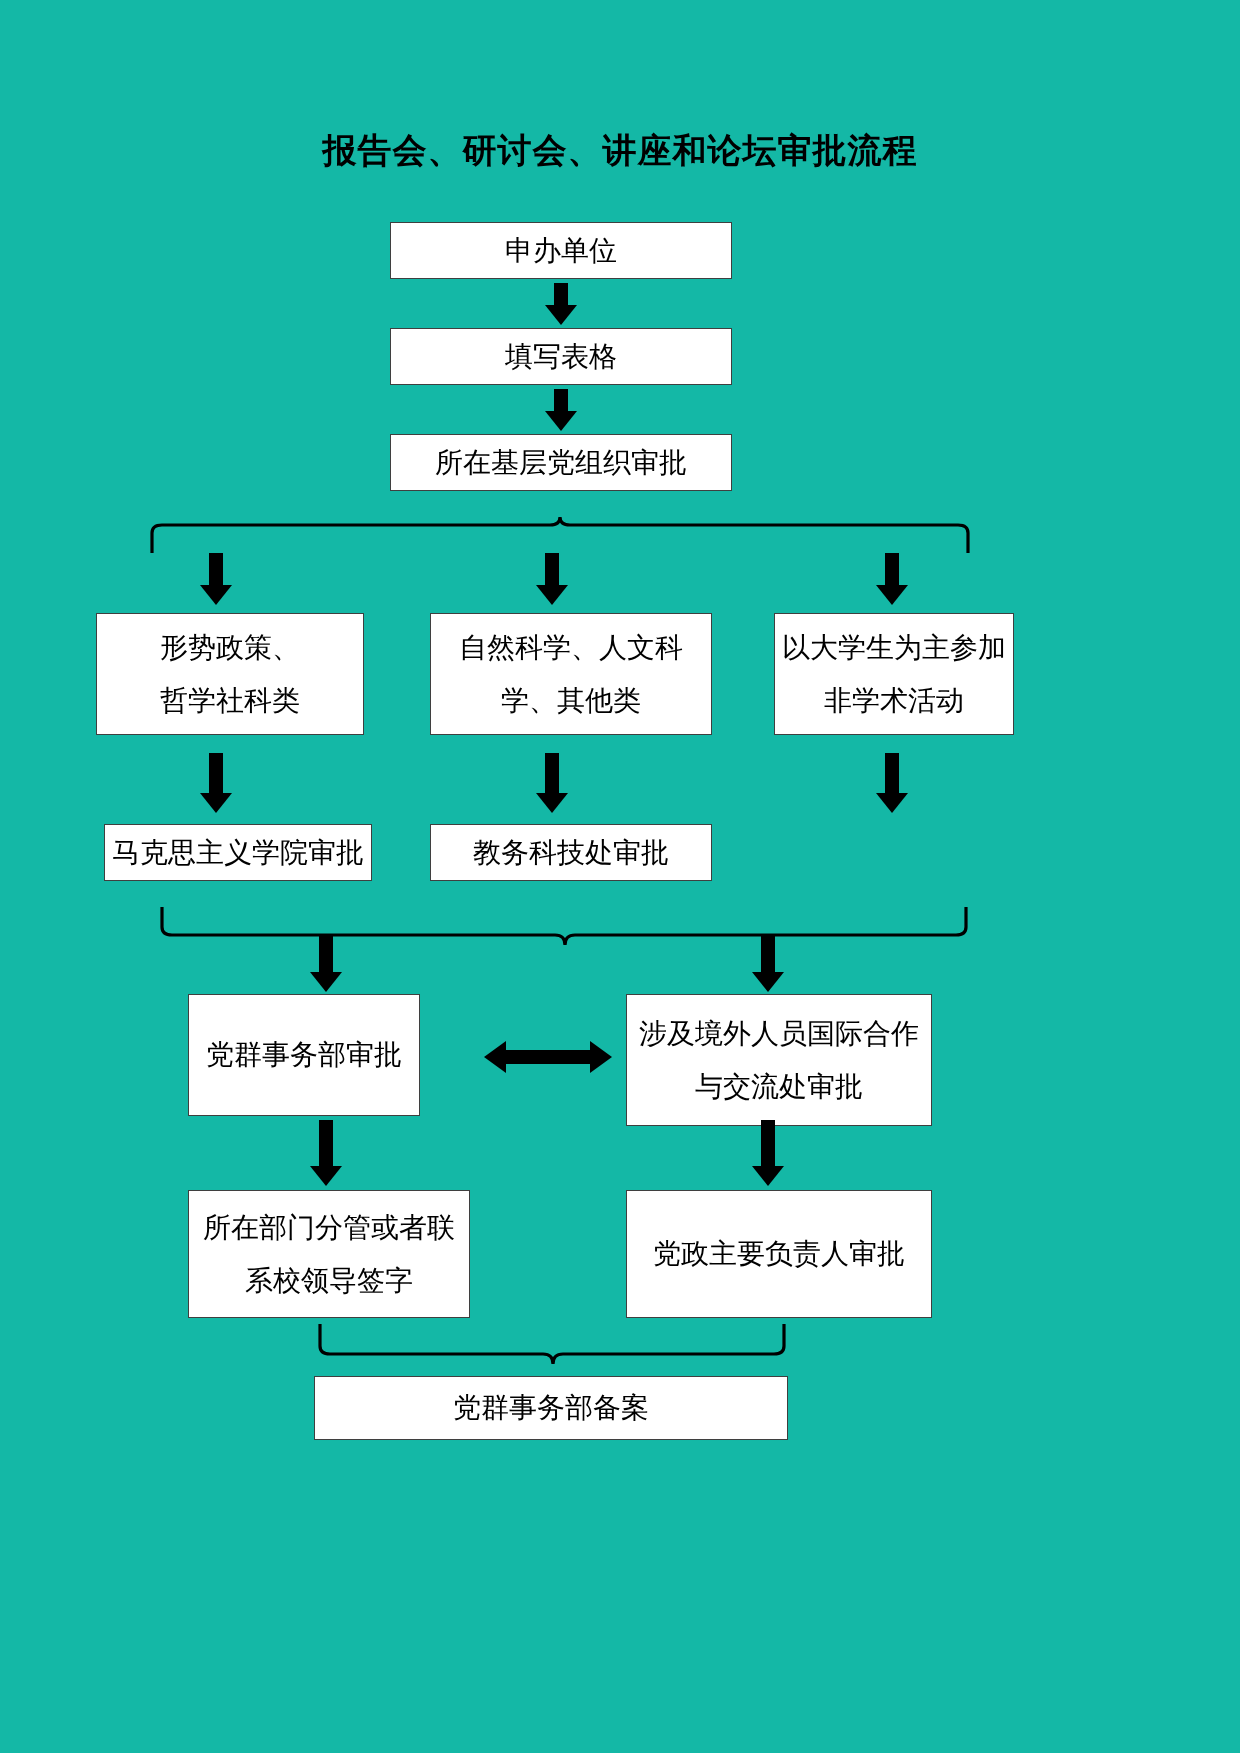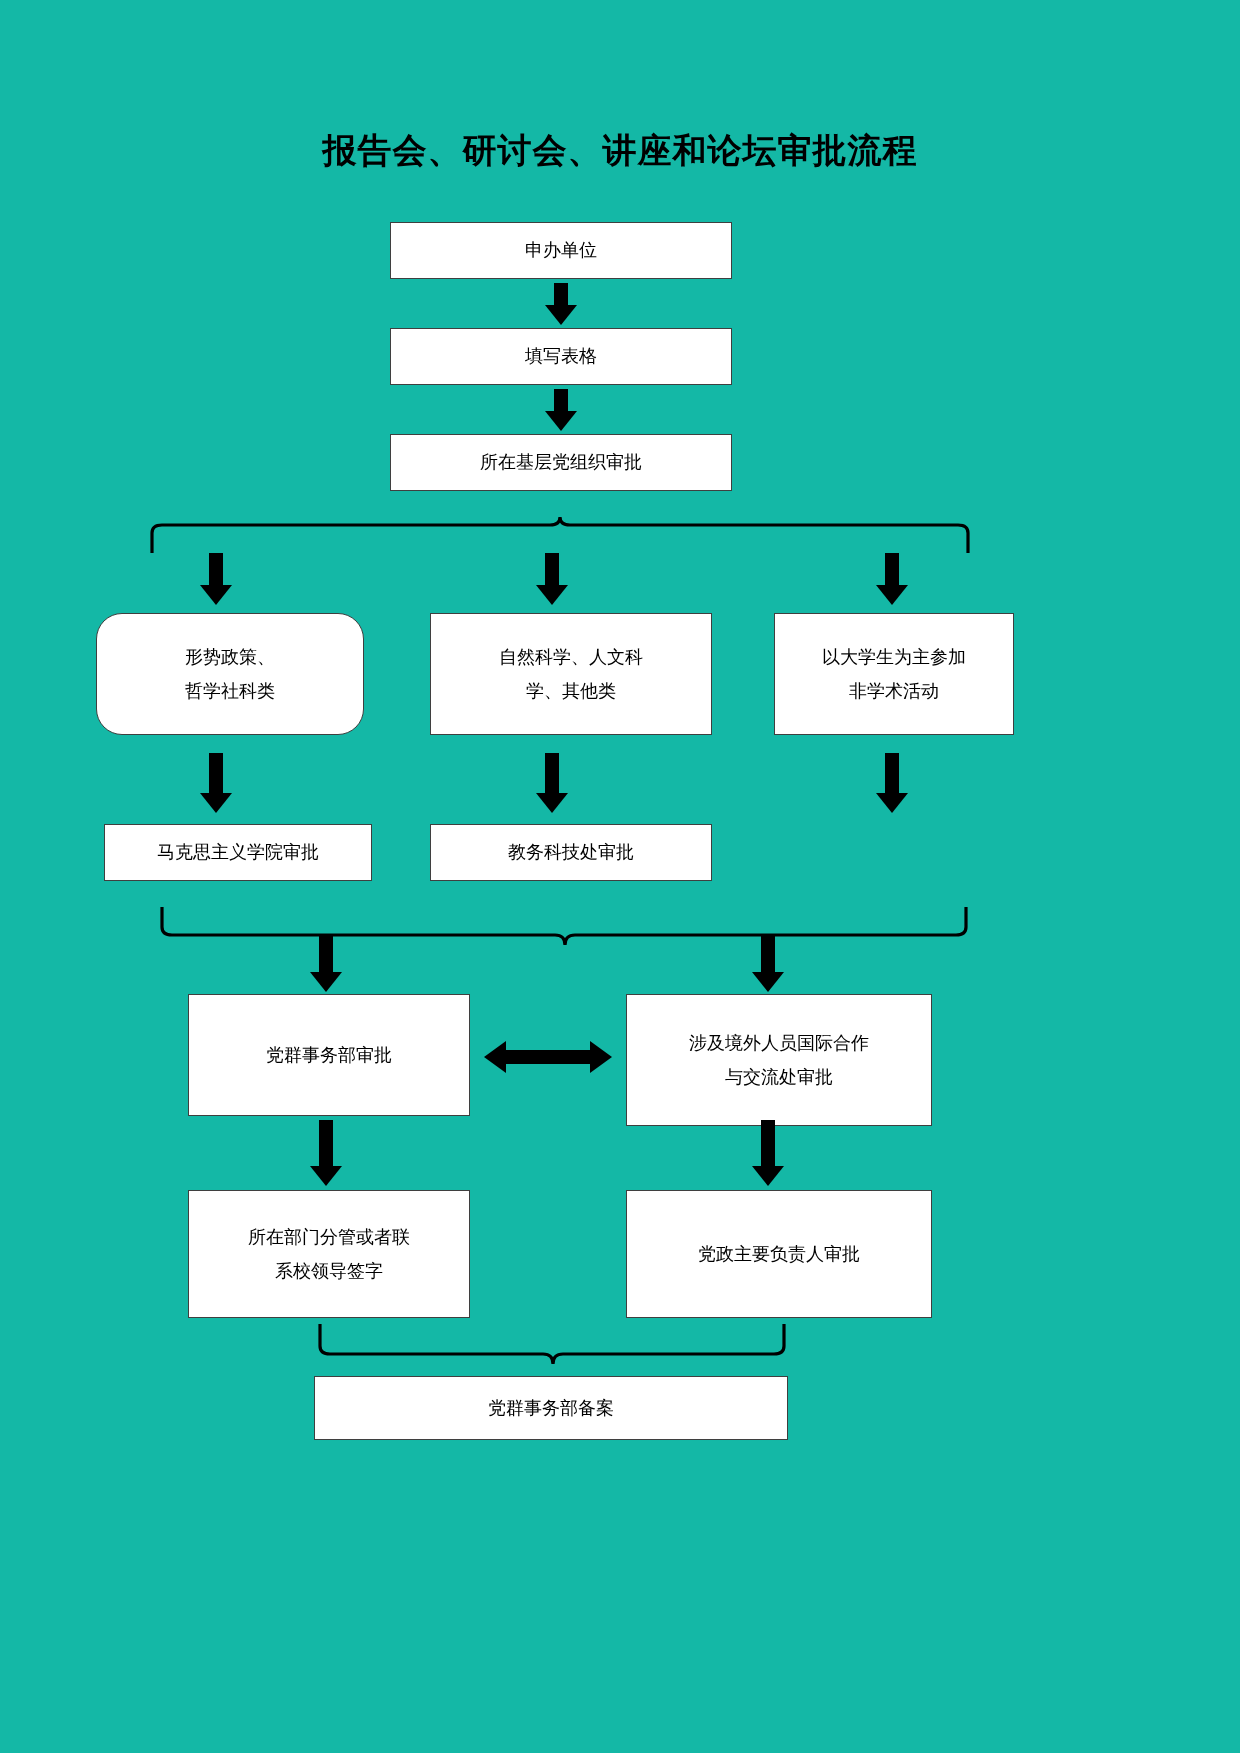--- a/index.html
+++ b/index.html
@@ -32,21 +32,21 @@
   }
   .node {
     position: absolute;
     border: 1.5px solid #3f3f3f;
     background: #ffffff;
     box-sizing: border-box;
     display: flex;
     flex-direction: column;
     align-items: center;
     justify-content: center;
-    font-size: 18px;
+    font-size: 28px;
     line-height: 1.9;
     color: #000;
     text-align: center;
   }
   .node .line { display: block; white-space: nowrap; }
 
   
   .arrow-down {
     position: absolute;
     width: 0;
@@ -145,21 +145,21 @@
   </div>
   <div class="arrow-down" style="left:552px; top:553px;">
     <div class="shaft" style="height:32px;"></div>
     <div class="head" style="top:32px;"></div>
   </div>
   <div class="arrow-down" style="left:892px; top:553px;">
     <div class="shaft" style="height:32px;"></div>
     <div class="head" style="top:32px;"></div>
   </div>
 
-  <div class="node" style="left:96px; top:613px; width:268px; height:122px;border-radius:26px;">
+  <div class="node" style="left:96px; top:613px; width:268px; height:122px;">
     <span class="line">形势政策、</span>
     <span class="line">哲学社科类</span>
   </div>
 
   <div class="node" style="left:430px; top:613px; width:282px; height:122px;">
     <span class="line">自然科学、人文科</span>
     <span class="line">学、其他类</span>
   </div>
 
   <div class="node" style="left:774px; top:613px; width:240px; height:122px;">
@@ -195,21 +195,21 @@
 
   <div class="arrow-down" style="left:326px; top:936px;">
     <div class="shaft" style="height:36px;"></div>
     <div class="head" style="top:36px;"></div>
   </div>
   <div class="arrow-down" style="left:768px; top:936px;">
     <div class="shaft" style="height:36px;"></div>
     <div class="head" style="top:36px;"></div>
   </div>
 
-  <div class="node" style="left:188px; top:994px; width:282px; height:122px;justify-content:center;">
+  <div class="node" style="left:188px; top:994px; width:232px; height:122px;justify-content:center;">
     <span class="line">党群事务部审批</span>
   </div>
 
   <div class="node" style="left:626px; top:994px; width:306px; height:132px;">
     <span class="line">涉及境外人员国际合作</span>
     <span class="line">与交流处审批</span>
   </div>
 
   <div class="arrow-h" style="left:484px; top:1057px; width:128px;">
     <div class="shaft-h" style="left:18px; width:92px;"></div>

